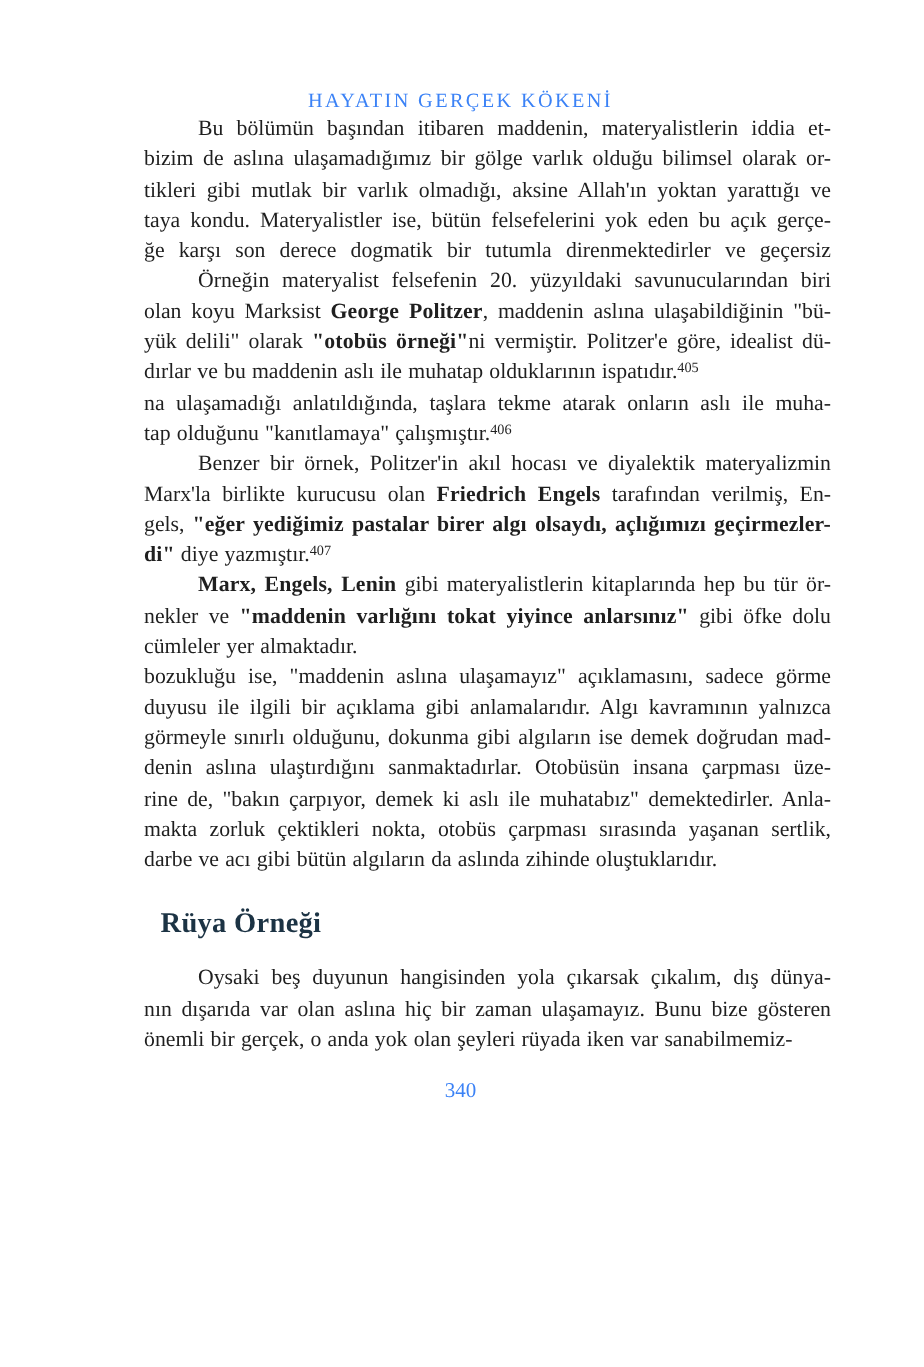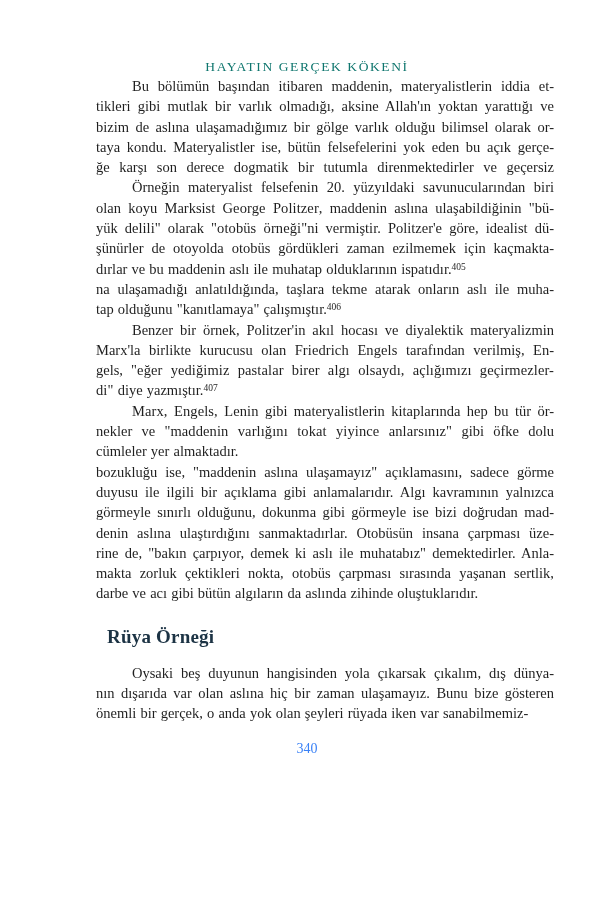--- a/index.html
+++ b/index.html
@@ -19,21 +19,21 @@
   .text-column {
     position: absolute;
     left: 60px;
     top: 58px;
     width: 494px;
   }
   .running-head {
     text-align: center;
     font-size: 13.5px;
     letter-spacing: 1.6px;
-    color: #0f766e;
+    color: #3b82f6;
     font-weight: normal;
     margin: 0 0 0 0;
     height: 18px;
     line-height: 18px;
   }
   .sec-heading {
     font-size: 19px;
     font-weight: bold;
     color: var(--heading-color, #1c3344);
     margin: 21px 0 15px 47px;
@@ -52,21 +52,21 @@
     white-space: normal;
     margin-left: 36px;
   }
   .line.first {
     text-indent: 36px;
   }
   .line.last {
     text-align-last: left;
   }
   .line b {
-    font-weight: normal;
+    font-weight: bold;
     letter-spacing: 0.1px;
   }
   .line sup {
     font-size: 9.5px;
     line-height: 0;
     vertical-align: 4px;
   }
   .page-number {
     text-align: center;
     font-size: 14px;
@@ -77,51 +77,50 @@
 </head>
 <body>
 
 <div class="page">
   <div class="text-column">
     <div class="running-head">HAYATIN GERÇEK KÖKENİ</div>
 
     <div>
         <div class="para">
           <div class="line first">Bu bölümün başından itibaren maddenin, materyalistlerin iddia et-</div>
+          <div class="line">bizim de aslına ulaşamadığımız bir gölge varlık olduğu bilimsel olarak or-</div>
           <div class="line">tikleri gibi mutlak bir varlık olmadığı, aksine Allah'ın yoktan yarattığı ve</div>
-          <div class="line">bizim de aslına ulaşamadığımız bir gölge varlık olduğu bilimsel olarak or-</div>
           <div class="line">taya kondu. Materyalistler ise, bütün felsefelerini yok eden bu açık gerçe-</div>
           <div class="line">ğe karşı son derece dogmatik bir tutumla direnmektedirler ve geçersiz</div>
         </div>
         <div class="para">
           <div class="line first">Örneğin materyalist felsefenin 20. yüzyıldaki savunucularından biri</div>
           <div class="line">olan koyu Marksist <b>George Politzer</b>, maddenin aslına ulaşabildiğinin "bü-</div>
           <div class="line">yük delili" olarak <b>"otobüs örneği"</b>ni vermiştir. Politzer'e göre, idealist dü-</div>
-          <div class="line">şünürler de otoyolda otobüs gördükleri zaman ezilmemek için kaçmakta-</div>
           <div class="line last">dırlar ve bu maddenin aslı ile muhatap olduklarının ispatıdır.<sup>405</sup></div>
         </div>
         <div class="para">
           <div class="line">na ulaşamadığı anlatıldığında, taşlara tekme atarak onların aslı ile muha-</div>
           <div class="line last">tap olduğunu "kanıtlamaya" çalışmıştır.<sup>406</sup></div>
         </div>
         <div class="para">
           <div class="line first">Benzer bir örnek, Politzer'in akıl hocası ve diyalektik materyalizmin</div>
           <div class="line">Marx'la birlikte kurucusu olan <b>Friedrich Engels</b> tarafından verilmiş, En-</div>
           <div class="line">gels, <b>"eğer yediğimiz pastalar birer algı olsaydı, açlığımızı geçirmezler-</b></div>
           <div class="line last"><b>di"</b> diye yazmıştır.<sup>407</sup></div>
         </div>
         <div class="para">
           <div class="line first"><b>Marx, Engels, Lenin</b> gibi materyalistlerin kitaplarında hep bu tür ör-</div>
           <div class="line">nekler ve <b>"maddenin varlığını tokat yiyince anlarsınız"</b> gibi öfke dolu</div>
           <div class="line last">cümleler yer almaktadır.</div>
         </div>
         <div class="para">
           <div class="line">bozukluğu ise, "maddenin aslına ulaşamayız" açıklamasını, sadece görme</div>
           <div class="line">duyusu ile ilgili bir açıklama gibi anlamalarıdır. Algı kavramının yalnızca</div>
-          <div class="line">görmeyle sınırlı olduğunu, dokunma gibi görmeyle ise bizi doğrudan mad-</div>
+          <div class="line">görmeyle sınırlı olduğunu, dokunma gibi algıların ise demek doğrudan mad-</div>
           <div class="line">denin aslına ulaştırdığını sanmaktadırlar. Otobüsün insana çarpması üze-</div>
           <div class="line">rine de, "bakın çarpıyor, demek ki aslı ile muhatabız" demektedirler. Anla-</div>
           <div class="line">makta zorluk çektikleri nokta, otobüs çarpması sırasında yaşanan sertlik,</div>
           <div class="line last">darbe ve acı gibi bütün algıların da aslında zihinde oluştuklarıdır.</div>
         </div>
         <div class="sec-heading">Rüya Örneği</div>
         <div class="para">
           <div class="line first">Oysaki beş duyunun hangisinden yola çıkarsak çıkalım, dış dünya-</div>
           <div class="line">nın dışarıda var olan aslına hiç bir zaman ulaşamayız. Bunu bize gösteren</div>
           <div class="line last">önemli bir gerçek, o anda yok olan şeyleri rüyada iken var sanabilmemiz-</div>

